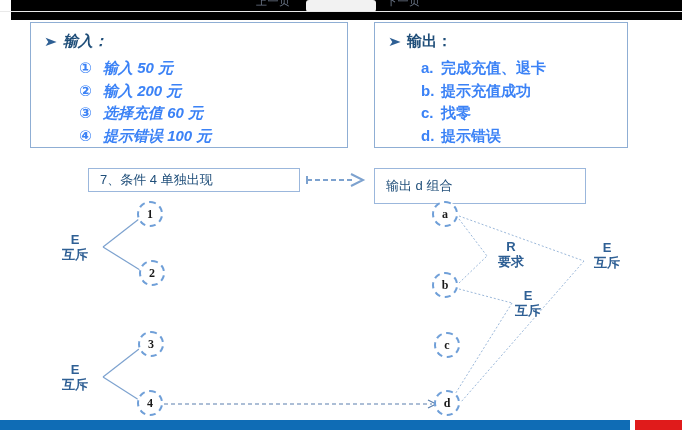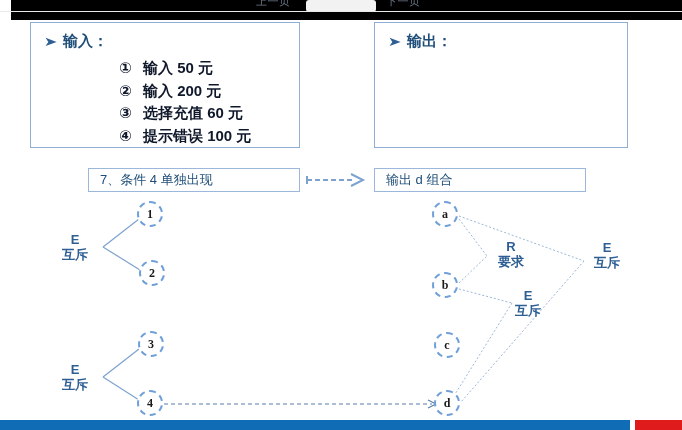--- a/index.html
+++ b/index.html
@@ -52,21 +52,21 @@
   }
 
   
   .io-box {
     position: absolute;
     box-sizing: border-box;
     border: 1px solid #8faed4;
     background: #ffffff;
     color: #1f4e79;
   }
-  #input-box  { left: 30px;  top: 22px; width: 270px; height: 126px; }
+  #input-box  { left: 30px;  top: 22px; width: 318px; height: 126px; font-style: italic; }
   #output-box { left: 374px; top: 22px; width: 254px; height: 126px; padding-left: 14px; }
 
   .io-head {
     position: absolute;
     left: 14px;
     top: 9px;
     font-size: 15px;
     font-weight: bold;
     white-space: nowrap;
   }
@@ -83,22 +83,21 @@
     top: 34px;
     margin: 0;
     padding: 0;
     list-style: none;
   }
   .io-list li {
     font-size: 15px;
     font-weight: bold;
     line-height: 22.5px;
     white-space: nowrap;
-    color: #0f172a;
-    margin-left: 40px;
+    color: #3b82f6;
   }
   .io-list li .marker {
     display: inline-block;
     min-width: 20px;
     margin-right: 4px;
   }
   #output-box .io-list { left: 46px; }
   #output-box .io-list li .marker { min-width: 16px; }
 
   
@@ -108,21 +107,21 @@
     border: 1px solid #9bb7dc;
     background: #ffffff;
     color: #1f4e79;
     font-size: 13px;
     display: flex;
     align-items: center;
     padding-left: 11px;
     white-space: nowrap;
   }
   #cond-left  { left: 88px;  top: 168px; width: 212px; height: 24px; }
-  #cond-right { left: 374px; top: 168px; width: 212px; height: 24px; }
+  #cond-right { left: 374px; top: 168px; width: 212px; height: 36px; }
 
   #cond-arrow {
     position: absolute;
     left: 303px;
     top: 171px;
     width: 66px;
     height: 18px;
   }
 
   
@@ -206,20 +205,34 @@
     <li>
       <span class="marker">④</span><span>提示错误 100 元</span>
     </li>
   </ul>
 </div>
 
 <div class="io-box" id="output-box">
   <div class="io-head">
     <span class="bullet-arrow">➤</span><span>输出：</span>
   </div>
+  <ul class="io-list">
+    <li>
+      <span class="marker">a.</span><span>完成充值、退卡</span>
+    </li>
+    <li>
+      <span class="marker">b.</span><span>提示充值成功</span>
+    </li>
+    <li>
+      <span class="marker">c.</span><span>找零</span>
+    </li>
+    <li>
+      <span class="marker">d.</span><span>提示错误</span>
+    </li>
+  </ul>
 </div>
 
 <div class="cond-box" id="cond-left">7、条件 4 单独出现</div>
 
 <svg id="cond-arrow" viewBox="0 0 66 18">
   <path d="M4 5 L4 13" stroke="#7da2cf" stroke-width="2" fill="none"></path>
   <path d="M4 9 L50 9" stroke="#7da2cf" stroke-width="2" fill="none" stroke-dasharray="5,3"></path>
   <path d="M48 3 L60 9 L48 15" stroke="#7da2cf" stroke-width="2" fill="none"></path>
 </svg>
 

